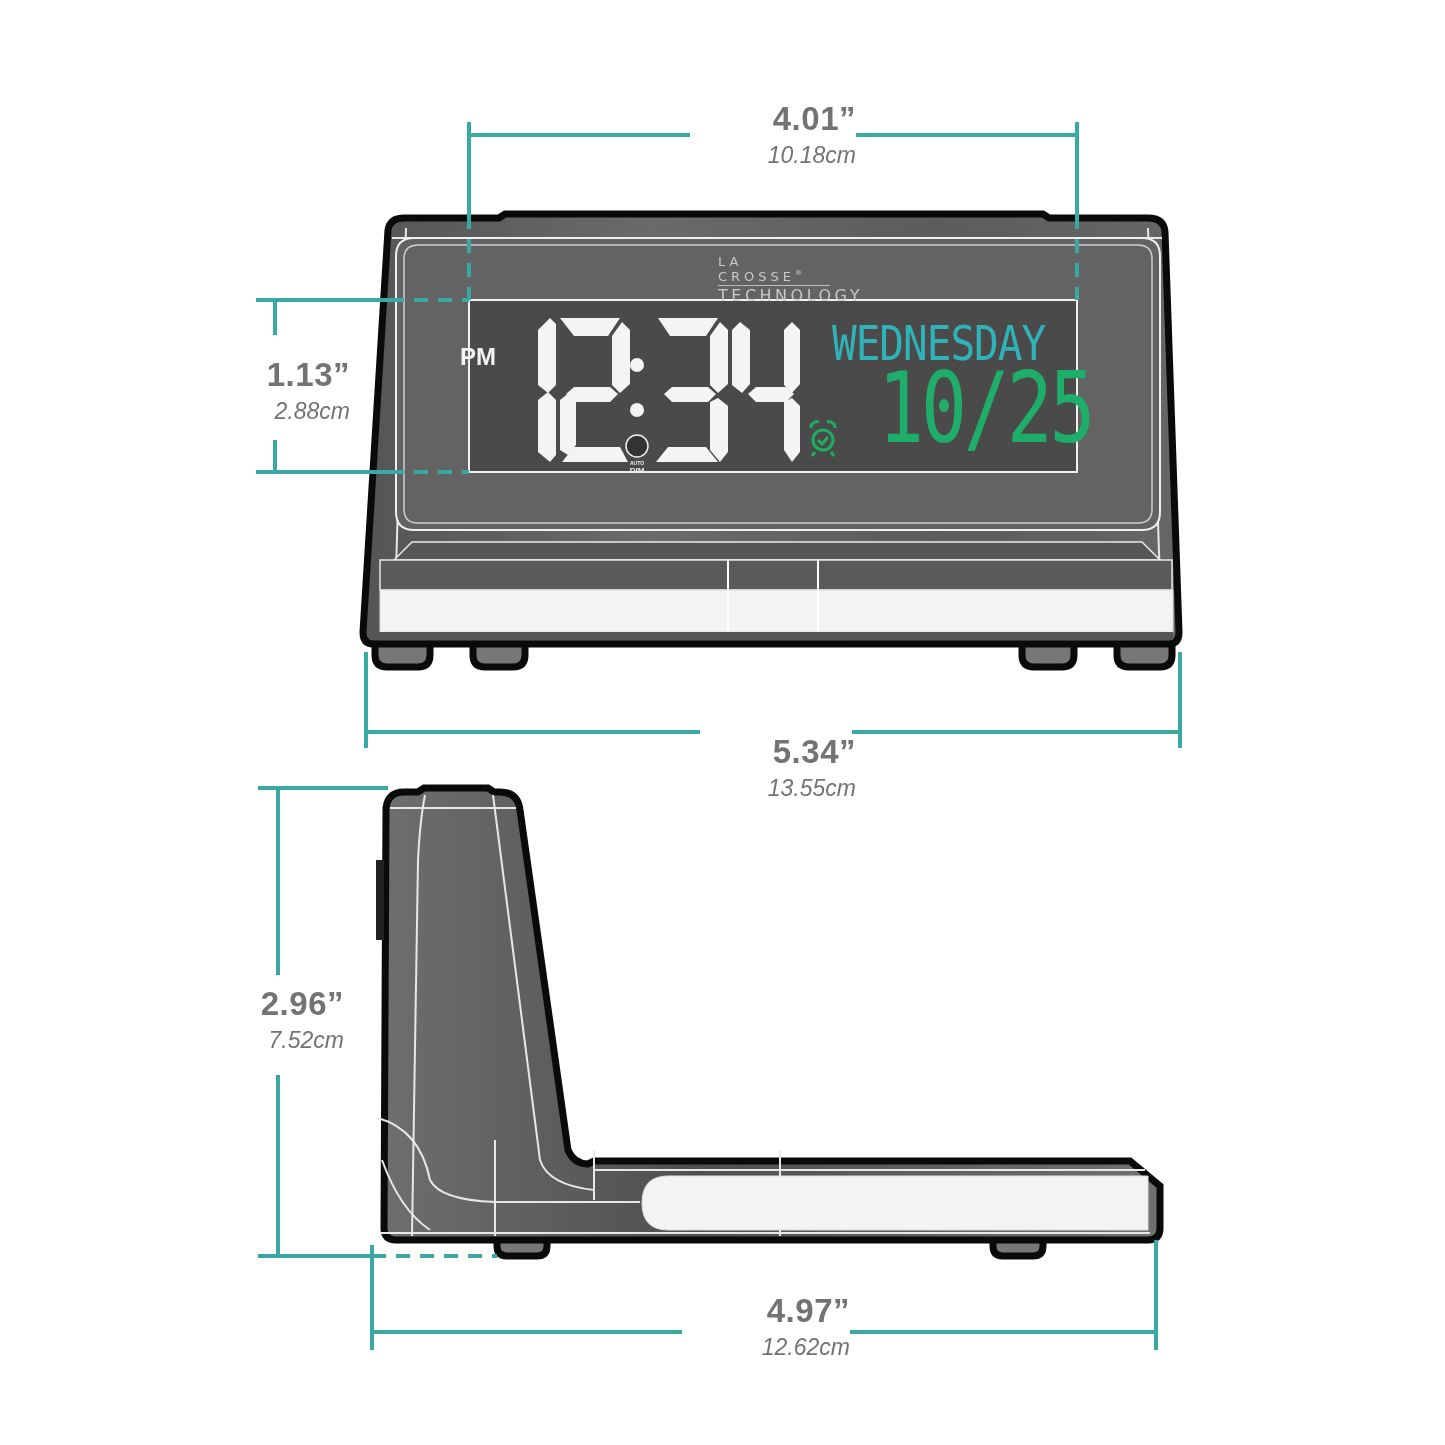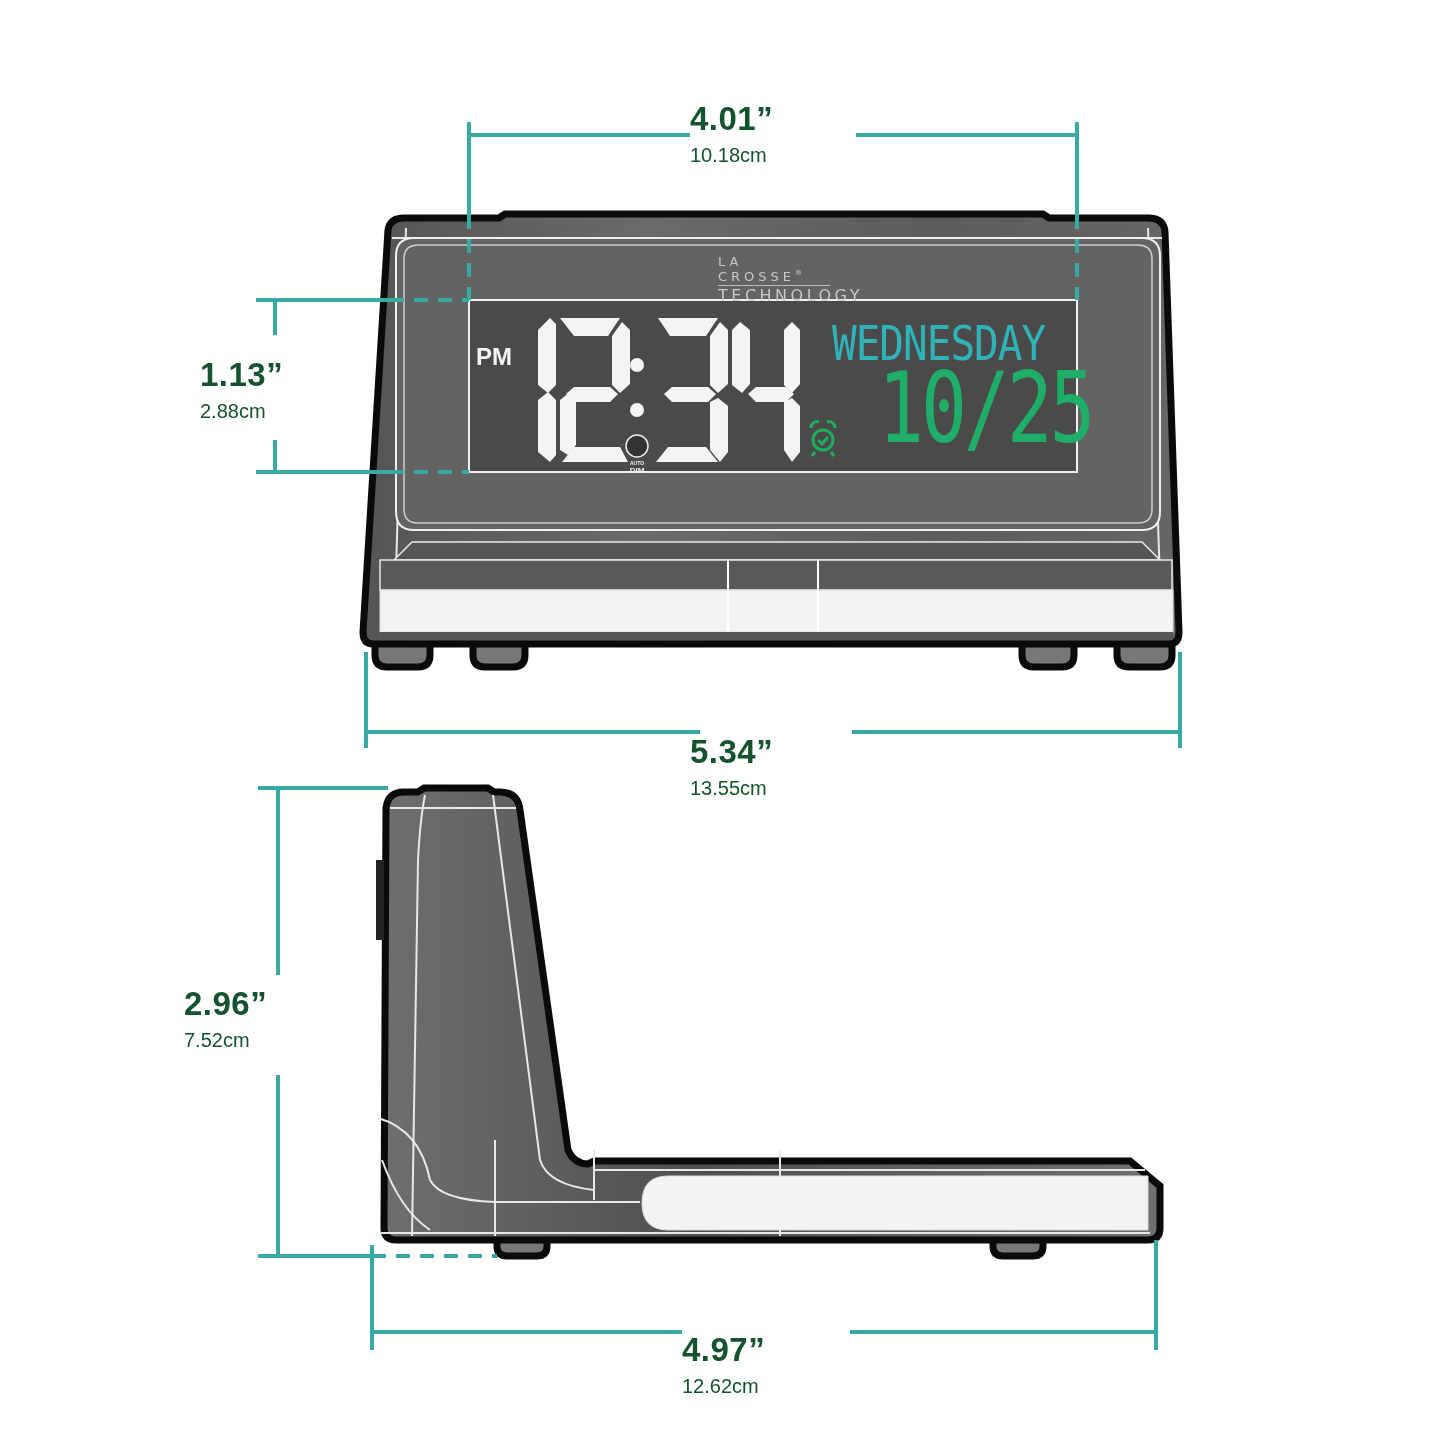--- a/index.html
+++ b/index.html
@@ -1,20 +1,20 @@
 <!DOCTYPE html>
 <html><head>
 <meta charset="utf-8">
 <style>
   html, body { margin:0; padding:0; background:#ffffff; }
   body { width:1445px; height:1445px; position:relative; overflow:hidden; font-family:"Liberation Sans", sans-serif; }
   svg { position:absolute; left:0; top:0; }
-  .dim-label { position:absolute; text-align:left; color:#14532d; font-family:"Liberation Sans", sans-serif; }
+  .dim-label { position:absolute; text-align:right; color:#737373; font-family:"Liberation Sans", sans-serif; }
   .dim-in { font-weight:700; font-size:33px; line-height:38px; letter-spacing:0.5px; }
-  .dim-cm { font-size:20px; line-height:34px; }
+  .dim-cm { font-style:italic; font-size:23px; line-height:34px; }
   .brand { position:absolute; color:#c9c9c9; font-family:"DejaVu Sans", sans-serif; }
   .brand-top { font-size:13px; letter-spacing:4px; border-bottom:1.5px solid #bdbdbd; padding-bottom:1px; }
   .brand-bot { font-size:16px; letter-spacing:3.5px; }
   .lcd-text { position:absolute; font-family:"DejaVu Sans Mono", monospace; }
 </style>
 </head>
 <body>
 
 <svg width="1445" height="1445" viewBox="0 0 1445 1445">
   <defs>
@@ -163,21 +163,21 @@
   </g>
 </svg>
 
 <div style="position:absolute; left:718px; top:254px; width:112px;">
   <div class="brand brand-top" style="position:relative;">
     <span>LA CROSSE</span><span style="font-size:7px; vertical-align:top; letter-spacing:0;">®</span>
   </div>
   <div class="brand brand-bot" style="position:relative;">TECHNOLOGY</div>
 </div>
 
-<div style="position:absolute; left:476px; top:343px; color:#f4f4f4; font-weight:700; font-size:24px; font-family:'Liberation Sans', sans-serif;">PM</div>
+<div style="position:absolute; left:460px; top:343px; color:#f4f4f4; font-weight:700; font-size:24px; font-family:'Liberation Sans', sans-serif;">PM</div>
 
 <div style="position:absolute; left:540px; top:330px; width:1px; height:1px; overflow:hidden; color:transparent;">12:34</div>
 
 <div style="position:absolute; left:626px; top:437px; width:22px; text-align:center; color:#eee; font-weight:700; line-height:8px;margin-top:22px;">
   <div style="font-size:5px;">AUTO</div>
   <div style="font-size:8px;">DIM</div>
 </div>
 
 <div class="lcd-text" style="left:832px; top:316px; width:240px; font-size:41px; color:#2fb3b9; letter-spacing:-1px; transform:scaleY(1.15); transform-origin:top left; font-weight:400;">WEDNESDAY</div>
 
@@ -196,16 +196,16 @@
 <div class="dim-label" style="left:690px; top:733px; width:166px;">
   <div class="dim-in">5.34”</div>
   <div class="dim-cm">13.55cm</div>
 </div>
 
 <div class="dim-label" style="left:184px; top:985px; width:160px;">
   <div class="dim-in">2.96”</div>
   <div class="dim-cm">7.52cm</div>
 </div>
 
-<div class="dim-label" style="left:682px; top:1292px; width:168px;margin-top:39px;">
+<div class="dim-label" style="left:682px; top:1292px; width:168px;">
   <div class="dim-in">4.97”</div>
   <div class="dim-cm">12.62cm</div>
 </div>
 
 </body></html>

